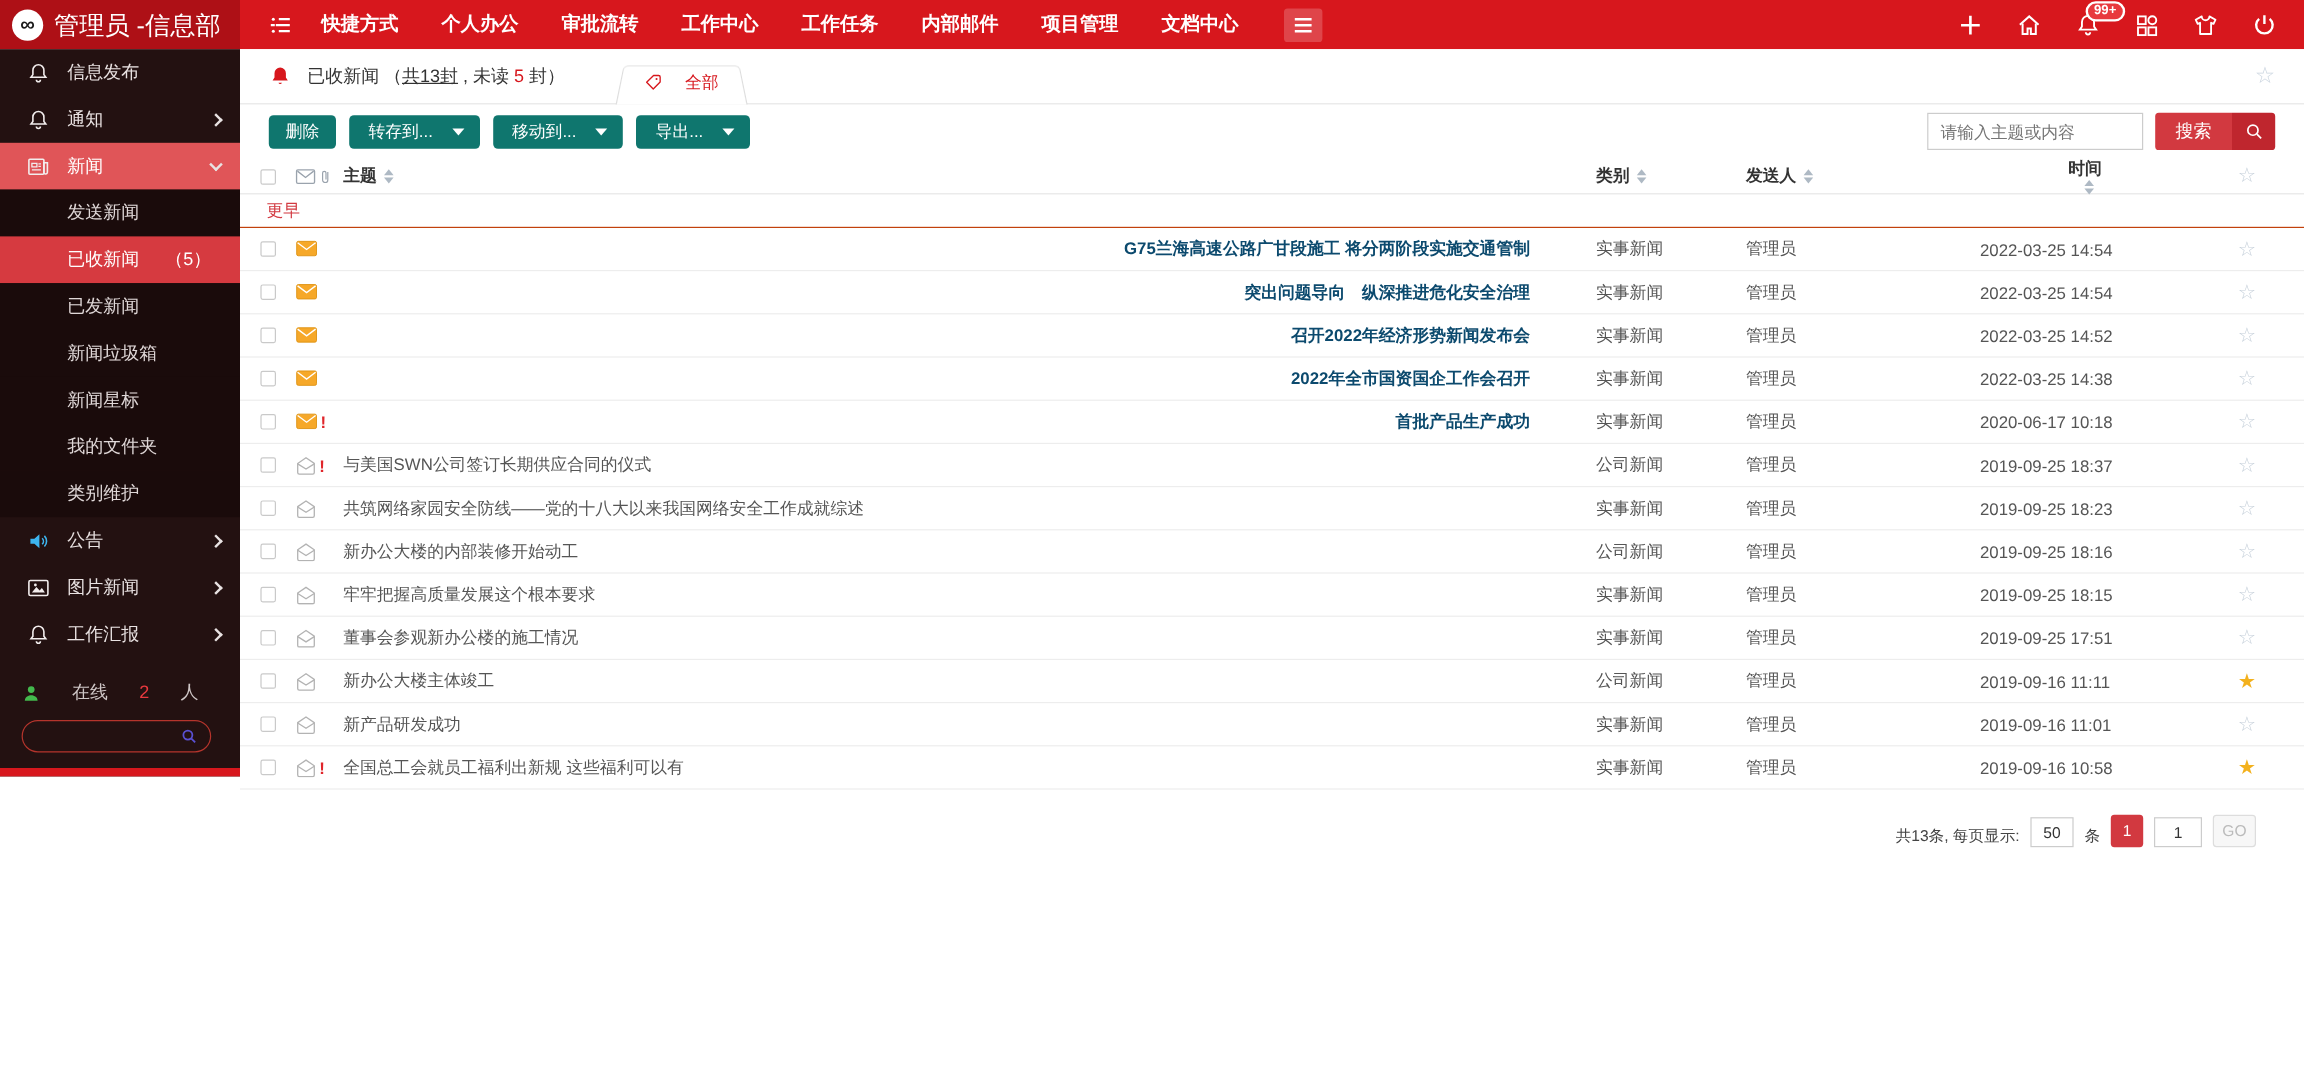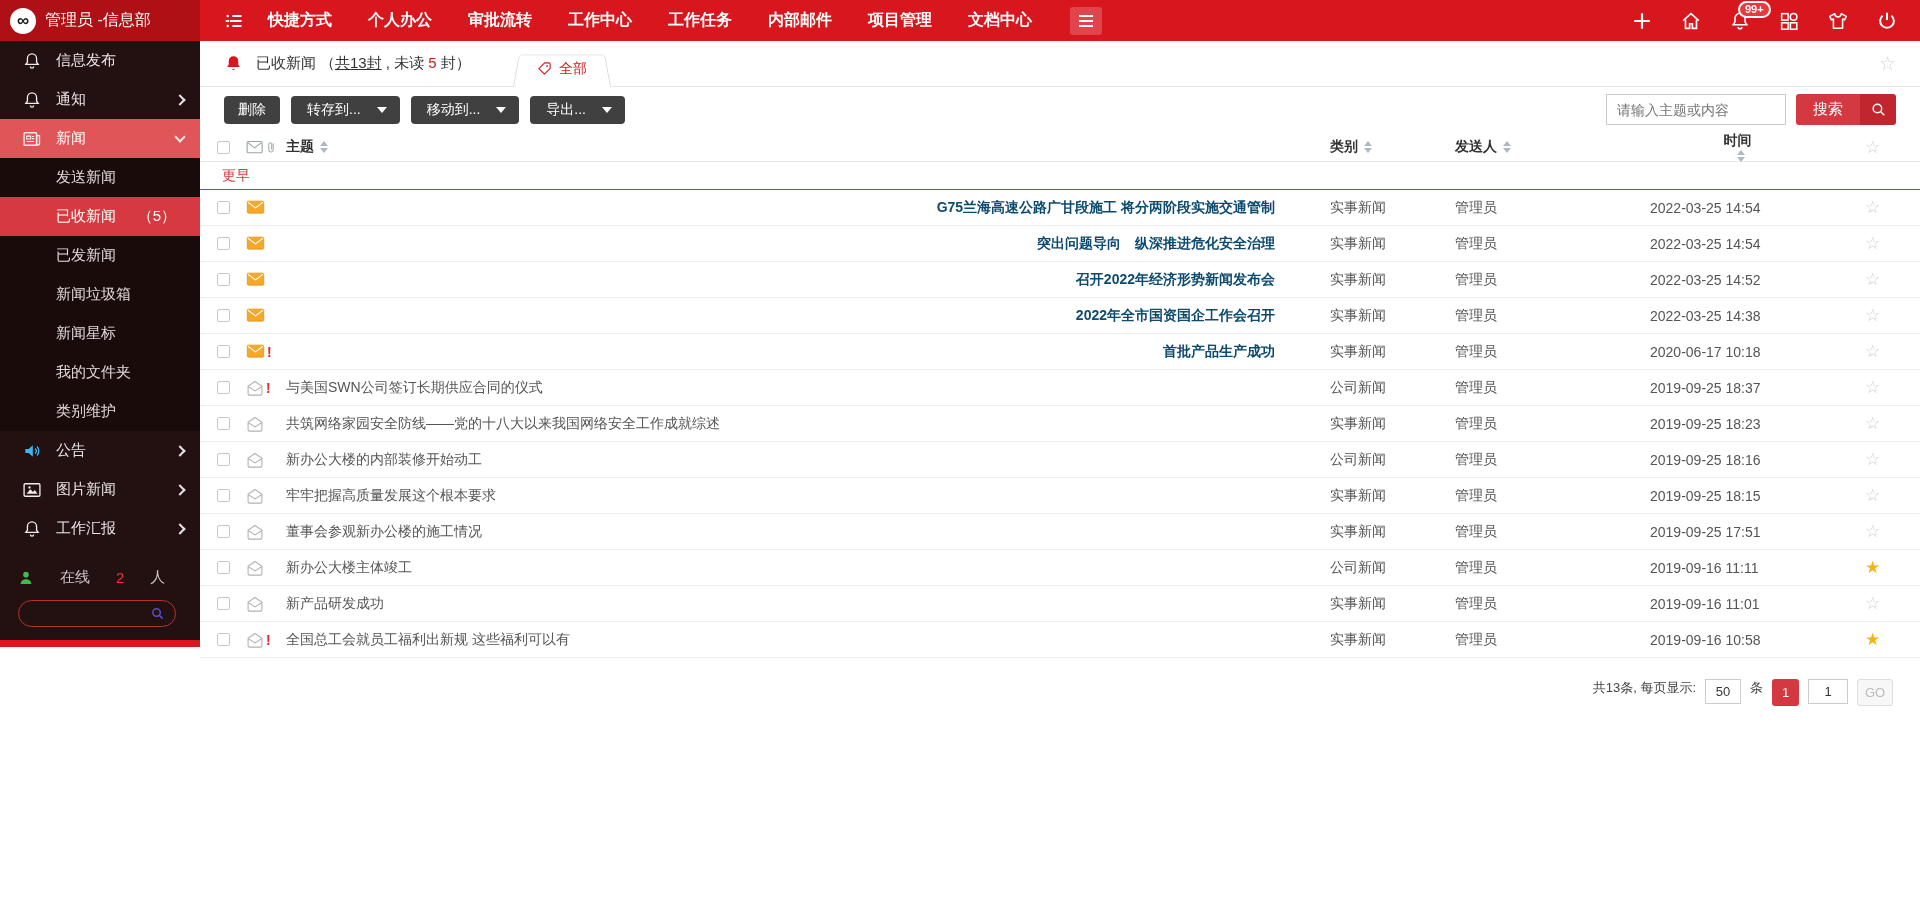--- a/index.html
+++ b/index.html
@@ -8,21 +8,21 @@
     width:1920px; height:899px; overflow:hidden; background:#fff;
     font-family:"Liberation Sans","DejaVu Sans",sans-serif;
     -webkit-font-smoothing:antialiased;
   }
   svg { display:block; }
 
   
   .topbar { height:41px; background:#d7171d; display:flex; align-items:stretch; color:#fff; }
   .brand { width:200px; background:#ae1016; display:flex; align-items:center; gap:9px; padding-left:10px; flex:0 0 auto; }
   .logo { width:26px; height:26px; border-radius:50%; background:#fff; color:#1a1a1a; display:flex; align-items:center; justify-content:center; font-weight:bold; font-size:17px; line-height:1; }
-  .brand-name { font-size:16px; white-space:nowrap; }
+  .brand-name { font-size:21px; white-space:nowrap; }
   .nav-list-icon { margin-left:24px; align-self:center; color:#fff; }
   .topmenu { display:flex; align-items:center; margin-left:6px; }
   .menu-item { padding:0 18px; font-size:16px; font-weight:bold; cursor:pointer; white-space:nowrap; }
   .more-btn { width:32px; height:28px; margin:auto 0 auto 20px; background:rgba(255,255,255,.20); border-radius:3px; display:flex; align-items:center; justify-content:center; cursor:pointer; }
   .top-icons { margin-left:auto; display:flex; align-items:center; gap:27px; padding-right:22px; }
   .ticon { color:#fff; cursor:pointer; position:relative; }
   .badge { position:absolute; top:-9px; left:9px; background:#e8393e; border:2px solid #fff; border-radius:9px; font-size:11px; font-weight:bold; height:17px; line-height:13px; padding:0 5px; white-space:nowrap; }
 
   
   .layout { display:flex; height:606px; }
@@ -50,27 +50,27 @@
 
   
   .content { flex:1; display:flex; flex-direction:column; background:#fff; min-width:0; }
 
   .crumb-bar { height:46px; border-bottom:1px solid #e7e7e7; display:flex; align-items:center; padding:0 24px; flex:0 0 auto; }
   .crumb-bell { color:#d7171d; margin-right:13px; }
   .crumb-title, .crumb-counts { font-size:15px; color:#333; }
   .crumb-counts { margin-left:4px; }
   .total-link { text-decoration:underline; cursor:pointer; }
   .unread-num { color:#d7171d; }
-  .tab { margin-left:42px; align-self:flex-end; height:37px; display:flex; align-items:center; gap:7px; padding:0 24px; position:relative; color:#d7171d; font-size:14px; cursor:pointer; margin-bottom:-1px; }
+  .tab { margin-left:42px; align-self:flex-end; height:37px; display:flex; align-items:center; gap:19px; padding:0 24px; position:relative; color:#d7171d; font-size:14px; cursor:pointer; margin-bottom:-1px; }
   .tab::before { content:""; position:absolute; inset:0; background:#fff; border:1px solid #ddd; border-bottom:none; border-radius:5px 5px 0 0; transform:perspective(14px) rotateX(3deg); transform-origin:bottom; }
   .tab > * { position:relative; }
   .fav-star { margin-left:auto; color:#ccd6e0; font-size:19px; cursor:pointer; }
 
   .toolbar { height:45px; display:flex; align-items:center; padding:0 24px; gap:11px; flex:0 0 auto; }
-  .btn { background:#404040; color:#fff; border:none; border-radius:4px; height:28px; font-size:14px; padding:0 14px; cursor:pointer; font-family:inherit; display:flex; align-items:center; }
+  .btn { background:#0f766e; color:#fff; border:none; border-radius:4px; height:28px; font-size:14px; padding:0 14px; cursor:pointer; font-family:inherit; display:flex; align-items:center; }
   .btn.dd { gap:16px; padding:0 13px 0 16px; }
   .caret { width:0; height:0; border-left:5px solid transparent; border-right:5px solid transparent; border-top:6px solid #fff; }
   .toolbar-right { margin-left:auto; display:flex; align-items:center; }
   .search-input { width:180px; height:31px; border:1px solid #ccc; padding:0 10px; font-size:14px; color:#333; outline:none; font-family:inherit; }
   .search-btn { height:31px; background:#d23940; color:#fff; border:none; font-size:15px; padding:0 17px; border-radius:3px 0 0 3px; margin-left:10px; cursor:pointer; font-family:inherit; }
   .search-icon-btn { height:31px; width:36px; background:#bf262e; display:flex; align-items:center; justify-content:center; border-radius:0 3px 3px 0; color:#fff; cursor:pointer; }
 
   .grid { display:grid; grid-template-columns:46px 40px 1fr 150px 145px 235px 95px; align-items:center; }
   .thead { height:30px; border-bottom:1px solid #e7e7e7; font-size:14px; color:#333; font-weight:bold; flex:0 0 auto; }
   .th { display:flex; align-items:center; cursor:pointer; }
@@ -88,21 +88,21 @@
   .row { height:36px; border-bottom:1px solid #ededed; font-size:14px; color:#555; }
   .row .subject { cursor:pointer; color:#555; overflow:hidden; text-overflow:ellipsis; white-space:nowrap; padding-right:20px; }
   .row.unread .subject { font-weight:bold; color:#0c4a6e;text-align:right; }
   .env-closed { display:none; } .env-open { display:block; }
   .row.unread .env-closed { display:block; }
   .imp { color:#e0262b; font-weight:bold; font-size:14px; visibility:hidden; }
   .row.important .imp { visibility:visible; }
   .star { display:flex; justify-content:center; font-size:17px; color:#c6d0da; cursor:pointer; }
   .star.on { color:#f3b11d; }
 
-  .pagination { display:flex; align-items:flex-start; justify-content:flex-end; gap:9px; padding:21px 27px 0 0; font-size:13px; color:#444; }
+  .pagination { display:flex; align-items:flex-end; justify-content:flex-end; gap:9px; padding:21px 40px 0 0; font-size:13px; color:#444; }
   .pg-input { width:36px; height:25px; border:1px solid #ccc; text-align:center; font-size:13px; font-family:inherit; outline:none; color:#333; }
   .pg-current { width:27px; height:27px; background:#d23940; color:#fff; display:flex; align-items:center; justify-content:center; border-radius:3px; cursor:pointer; }
   .pg-go { width:36px; height:27px; border:1px solid #ddd; background:#f7f7f7; color:#bbb; display:flex; align-items:center; justify-content:center; border-radius:3px; cursor:pointer; }
 </style>
 </head>
 <body>
 
 <div class="topbar">
   <div class="brand">
     <span class="logo">∞</span>

